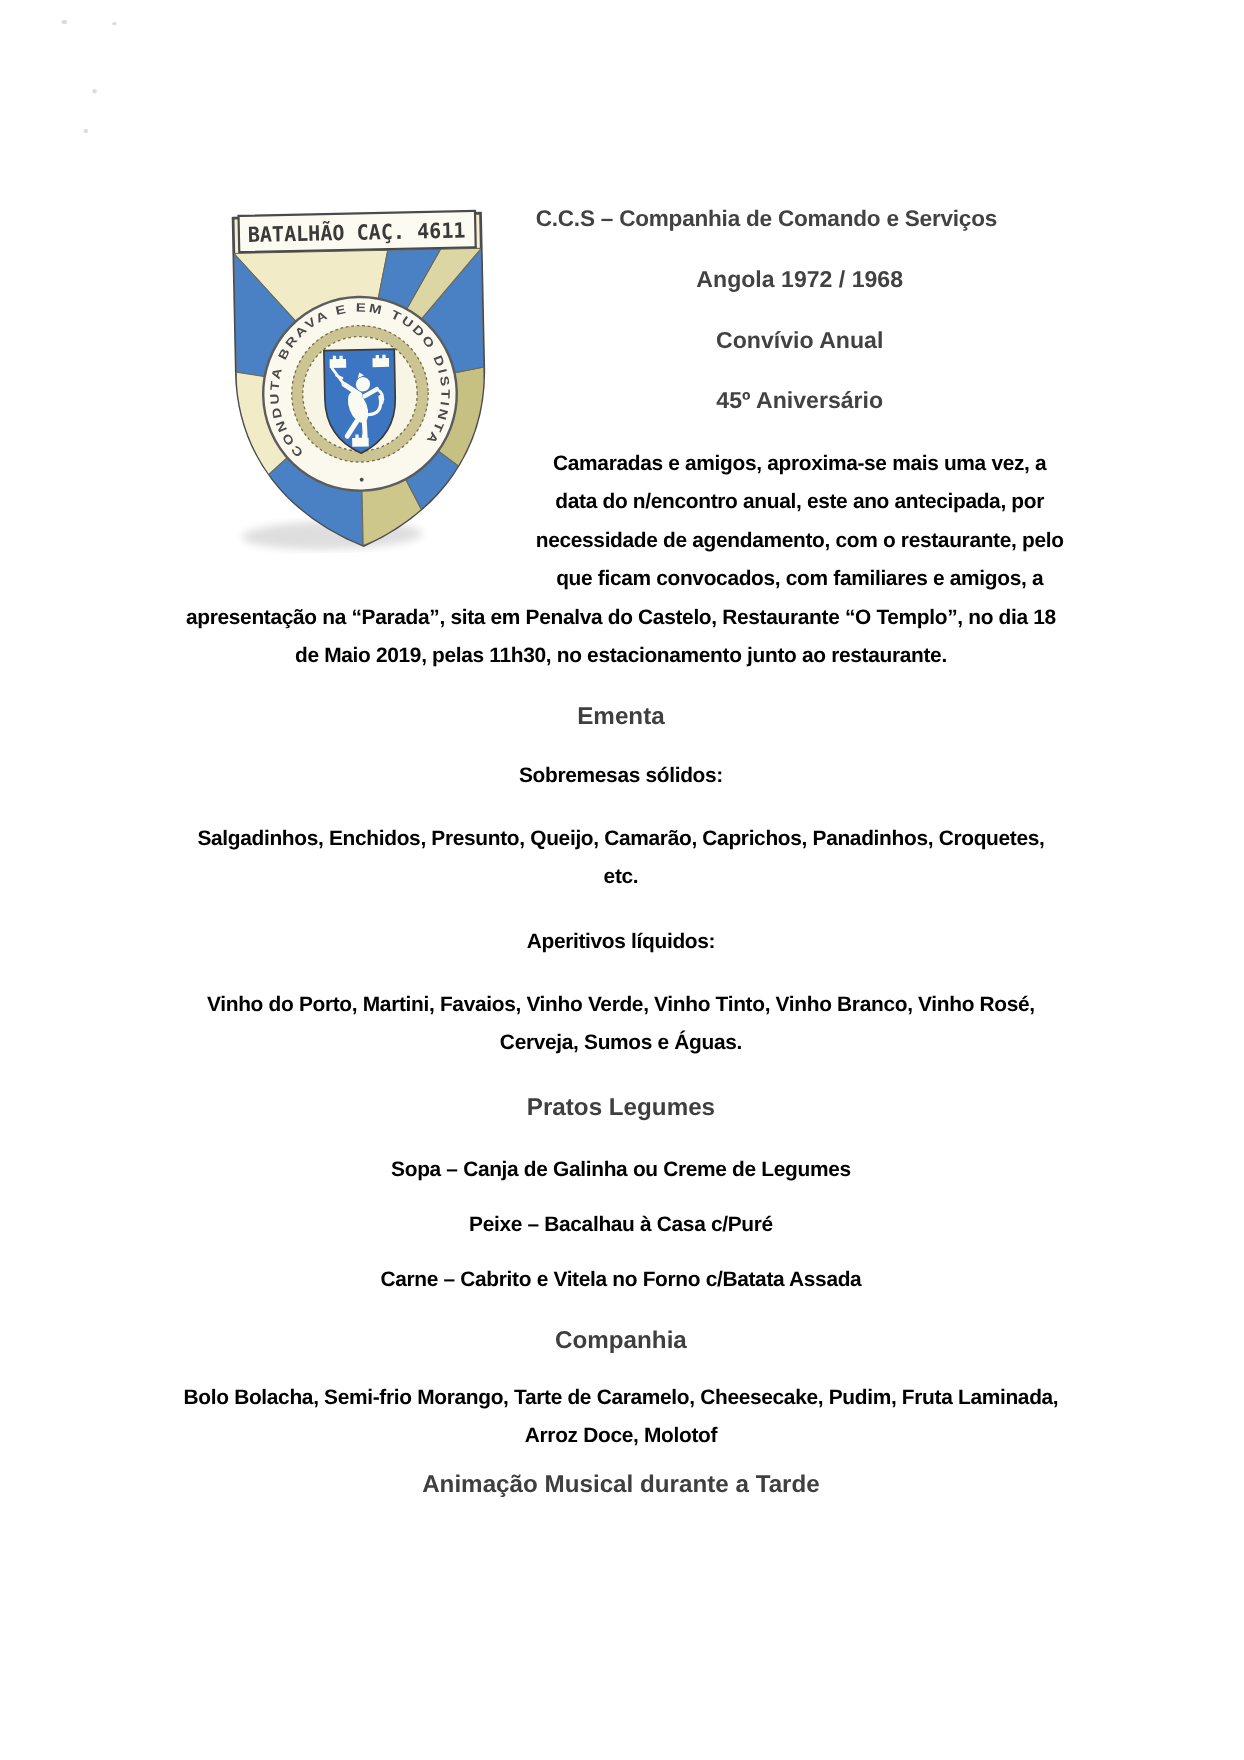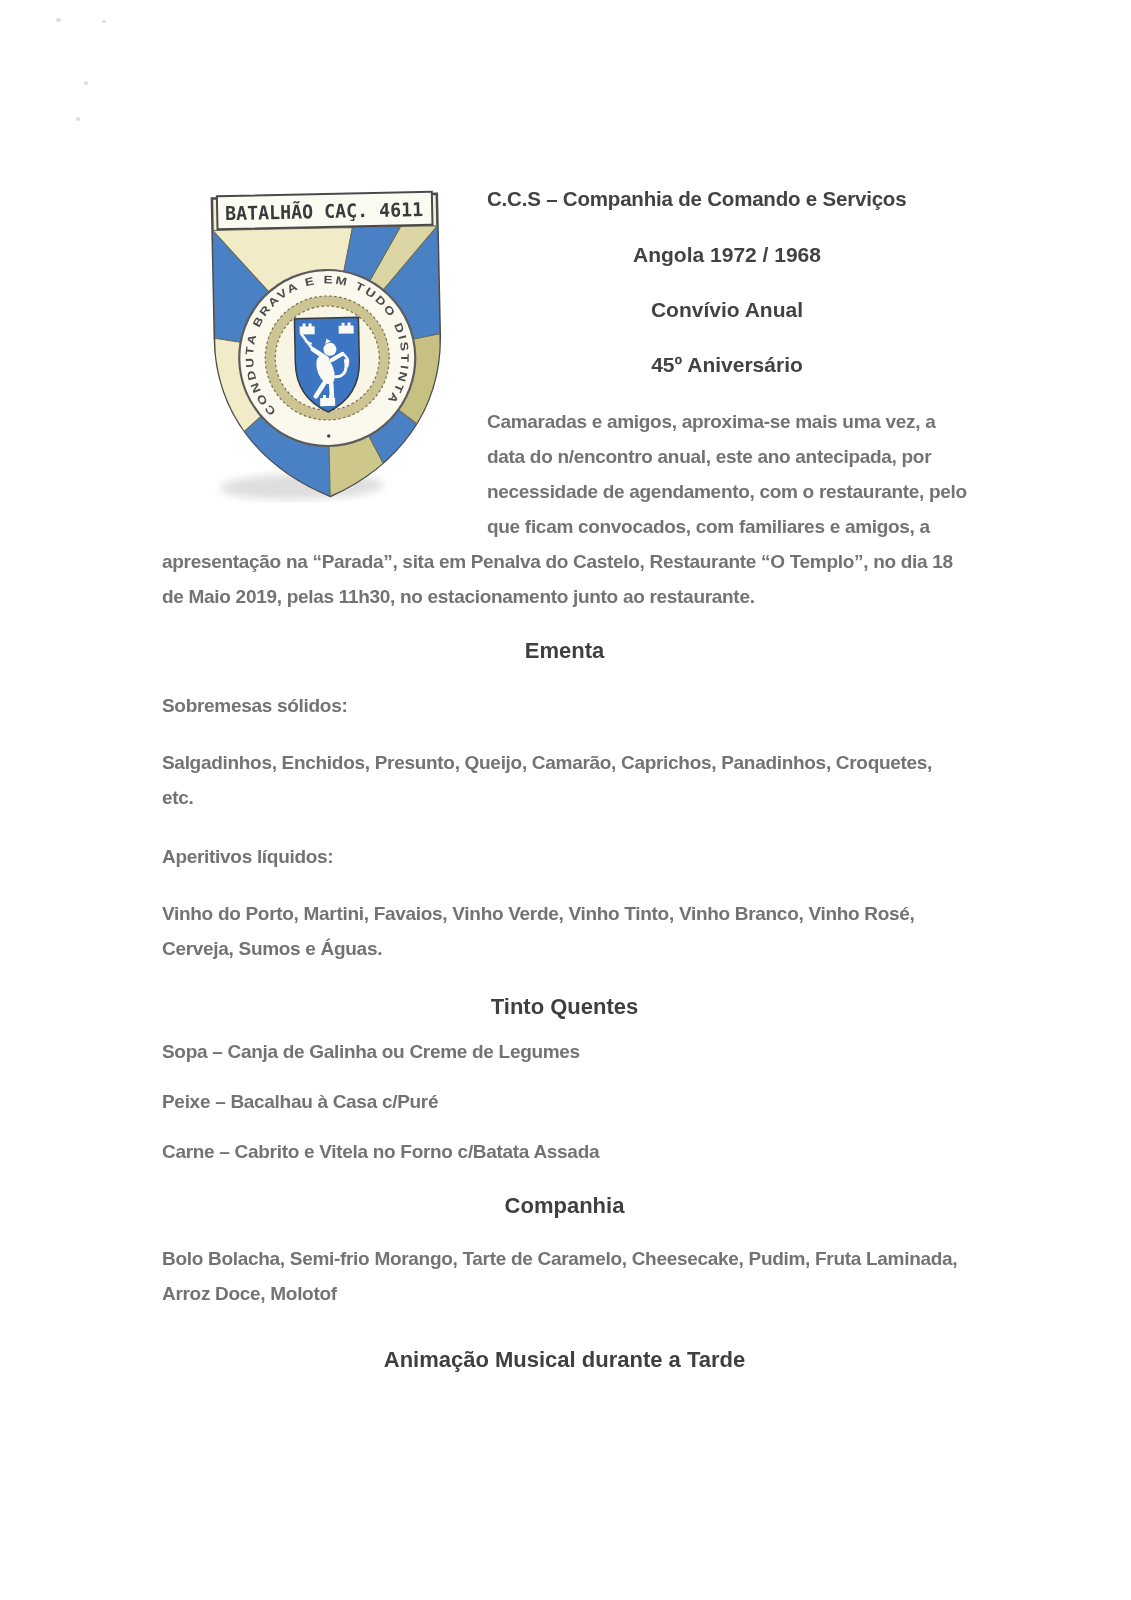--- a/index.html
+++ b/index.html
@@ -29,35 +29,36 @@
   .h2 {
     font-size:21px; line-height:24px;
     margin-top:31px;
     text-align:center;
     color:#424242;
   }
   p, .body-line {
     font-size:19px; line-height:35px;
     letter-spacing:-0.3px;
     margin:0;
-    color:#737373;
+    color:#000000;
+    text-align:center;
   }
   .intro { margin-top:27px; }
   .center-h {
     font-size:22px; line-height:26px;
     text-align:center;
     margin-top:24px;
     color:#3f3f3f;
   }
   .mt-lg { margin-top:28px; }
   .label { margin-top:24px; }
   .list  { margin-top:22px; }
   .dish  { margin-top:15px; }
-  .dish-first { margin-top:14px; }
-  .footer-line { margin-top:36px; margin-bottom:0; }
+  .dish-first { margin-top:26px; }
+  .footer-line { margin-top:13px; margin-bottom:0; }
   svg text { font-family:"Liberation Sans", sans-serif; font-weight:bold; }
   svg .banner-font { font-family:"DejaVu Sans Mono", monospace; font-weight:bold; }
 </style>
 </head>
 <body>
 
 <div class="page">
 
   <div class="speck" style="left:56px;top:18px;width:5px;height:4px;"></div>
   <div class="speck" style="left:102px;top:20px;width:4px;height:3px;"></div>
@@ -140,21 +141,21 @@
     <p class="intro">Camaradas e amigos, aproxima-se mais uma vez, a data do n/encontro anual, este ano antecipada, por necessidade de agendamento, com o restaurante, pelo que ficam convocados, com familiares e amigos, a apresentação na “Parada”, sita em Penalva do Castelo, Restaurante “O Templo”, no dia 18 de Maio 2019, pelas 11h30, no estacionamento junto ao restaurante.</p>
 
     <div class="center-h" style="clear:none;">Ementa</div>
 
     <p class="label">Sobremesas sólidos:</p>
     <p class="list">Salgadinhos, Enchidos, Presunto, Queijo, Camarão, Caprichos, Panadinhos, Croquetes, etc.</p>
 
     <p class="label">Aperitivos líquidos:</p>
     <p class="list">Vinho do Porto, Martini, Favaios, Vinho Verde, Vinho Tinto, Vinho Branco, Vinho Rosé, Cerveja, Sumos e Águas.</p>
 
-    <div class="center-h mt-lg">Tinto Quentes</div>
+    <div class="center-h mt-lg">Pratos Legumes</div>
     <p class="dish dish-first">Sopa – Canja de Galinha ou Creme de Legumes</p>
     <p class="dish">Peixe – Bacalhau à Casa c/Puré</p>
     <p class="dish">Carne – Cabrito e Vitela no Forno c/Batata Assada</p>
 
     <div class="center-h">Companhia</div>
     <p class="list">Bolo Bolacha, Semi-frio Morango, Tarte de Caramelo, Cheesecake, Pudim, Fruta Laminada, Arroz Doce, Molotof</p>
 
     <div class="center-h footer-line">Animação Musical durante a Tarde</div>
 
   </div>

